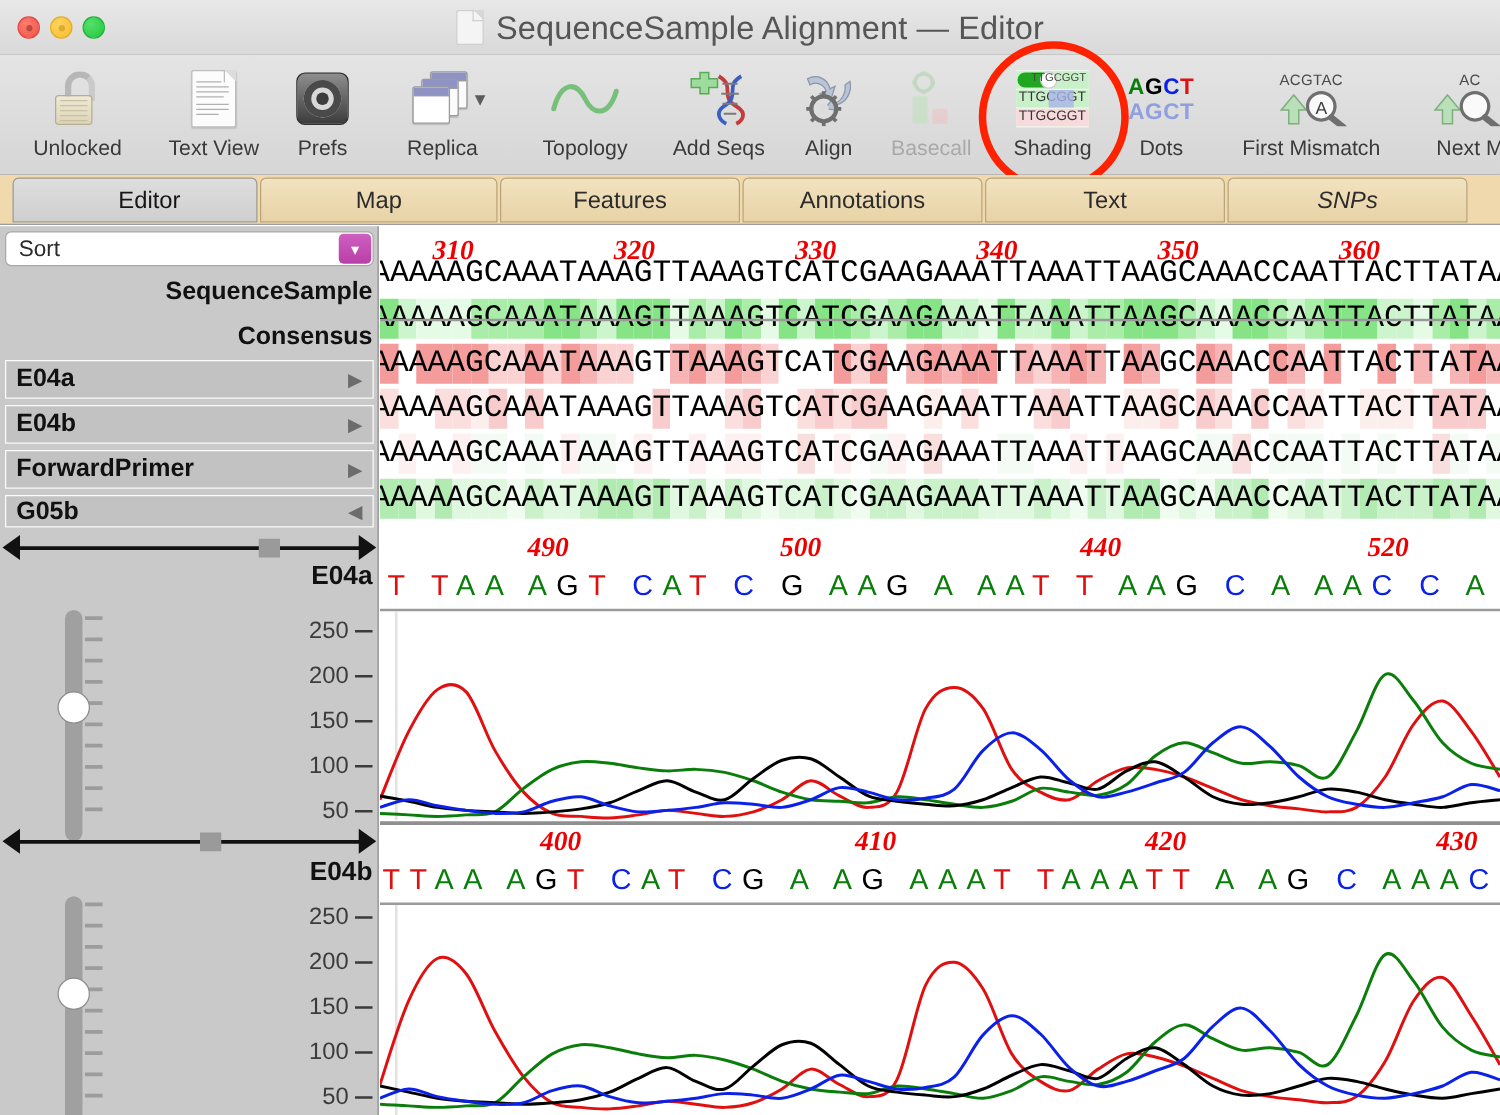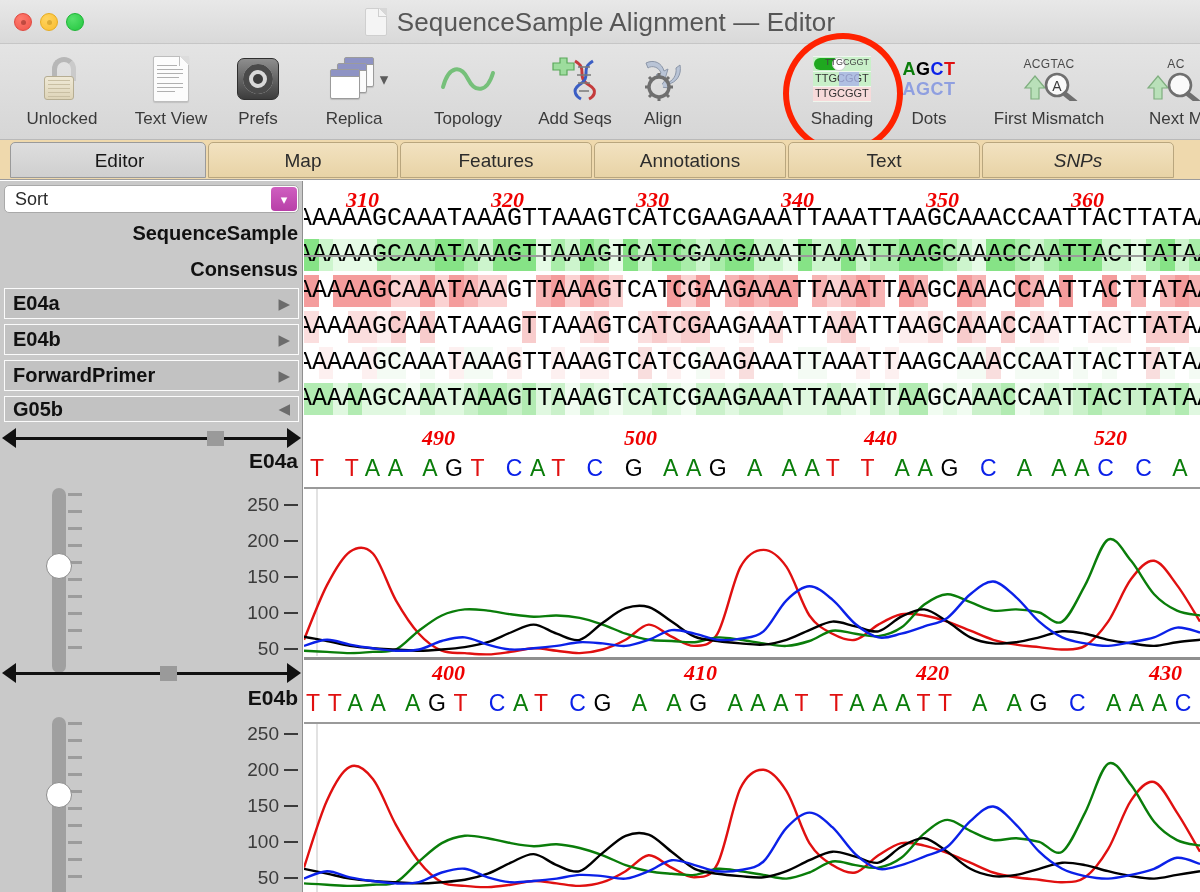--- a/index.html
+++ b/index.html
@@ -326,20 +326,31 @@
           <path d="M6 6 C 14 2, 22 6, 24 14 L28 12 L25 22 L16 18 L21 16 C 19 10, 12 8, 8 11 Z" fill="#b9c4d6" stroke="#8b96a8" stroke-width="1"></path>
           <path d="M40 8 C 42 18, 36 26, 28 27 L30 31 L20 30 L26 22 L27 26 C 33 24, 37 18, 36 11 Z" fill="#b9c4d6" stroke="#8b96a8" stroke-width="1"></path>
           <circle cx="19" cy="30" r="10" fill="none" stroke="#6f6f6f" stroke-width="3.4"></circle>
           <path d="M19 20 v-4 M19 40 v4 M9 30 h-4 M29 30 h4 M12 23 l-3 -3 M26 37 l3 3 M26 23 l3 -3 M12 37 l-3 3" stroke="#6f6f6f" stroke-width="3"></path>
           <circle cx="19" cy="30" r="4" fill="#dcdcdc"></circle>
         </svg>
       </div>
       <div class="tb-label">Align</div>
     </div>
 
+    <div class="tb-item" style="left:702px;width:86px;">
+      <div class="tb-glyph">
+        <svg class="ic-basecall" viewBox="0 0 46 44">
+          <circle cx="17" cy="9" r="7" fill="none" stroke="#9fcf9f" stroke-width="3"></circle>
+          <path d="M17 0 v3 M17 15 v3 M8 9 h3 M23 9 h3" stroke="#9fcf9f" stroke-width="3"></path>
+          <rect x="8" y="20" width="12" height="22" fill="#b6e2b6"></rect>
+          <rect x="24" y="30" width="12" height="12" fill="#f0bdbd"></rect>
+        </svg>
+      </div>
+      <div class="tb-label dim">Basecall</div>
+    </div>
 
     <div class="tb-item" style="left:798px;width:88px;">
       <div class="tb-glyph">
         <div class="ic-shading" style="width:58px;height:46px;display:flex;flex-direction:column;justify-content:center;gap:1px;">
           <div style="position:relative;height:14px;background:#c9f0c9;">
             <div style="position:absolute;left:1px;top:1px;width:30px;height:12px;border-radius:6px;background:#1fa81f;"></div>
             <div style="position:absolute;left:19px;top:0px;width:14px;height:14px;border-radius:50%;background:#fff;border:1px solid #cfcfcf;"></div>
             <div style="position:absolute;right:2px;top:0;font-size:9px;color:#444;font-family:'Liberation Sans',sans-serif;">TTGCGGT</div>
           </div>
           <div style="position:relative;height:14px;background:#c9f0c9;font-size:11px;color:#333;

